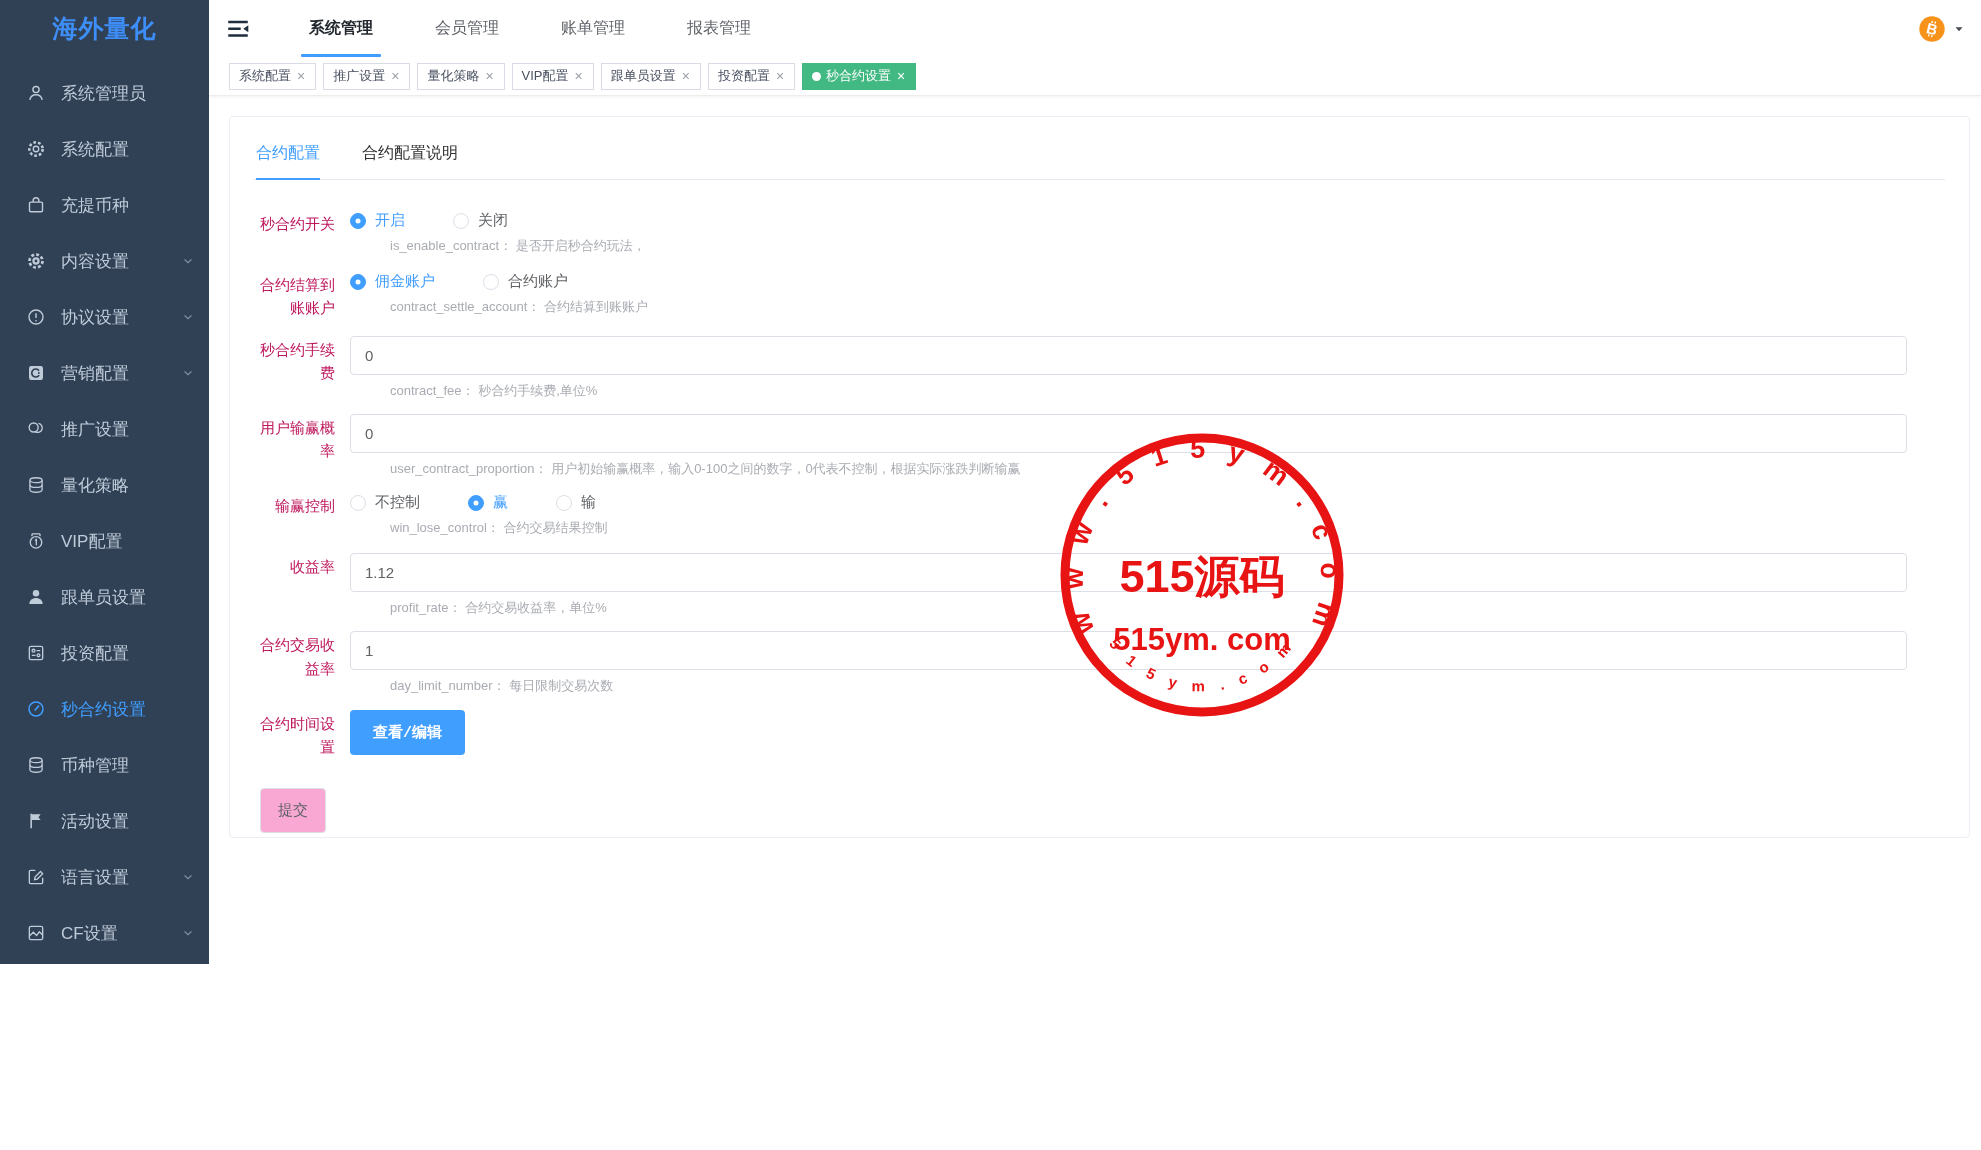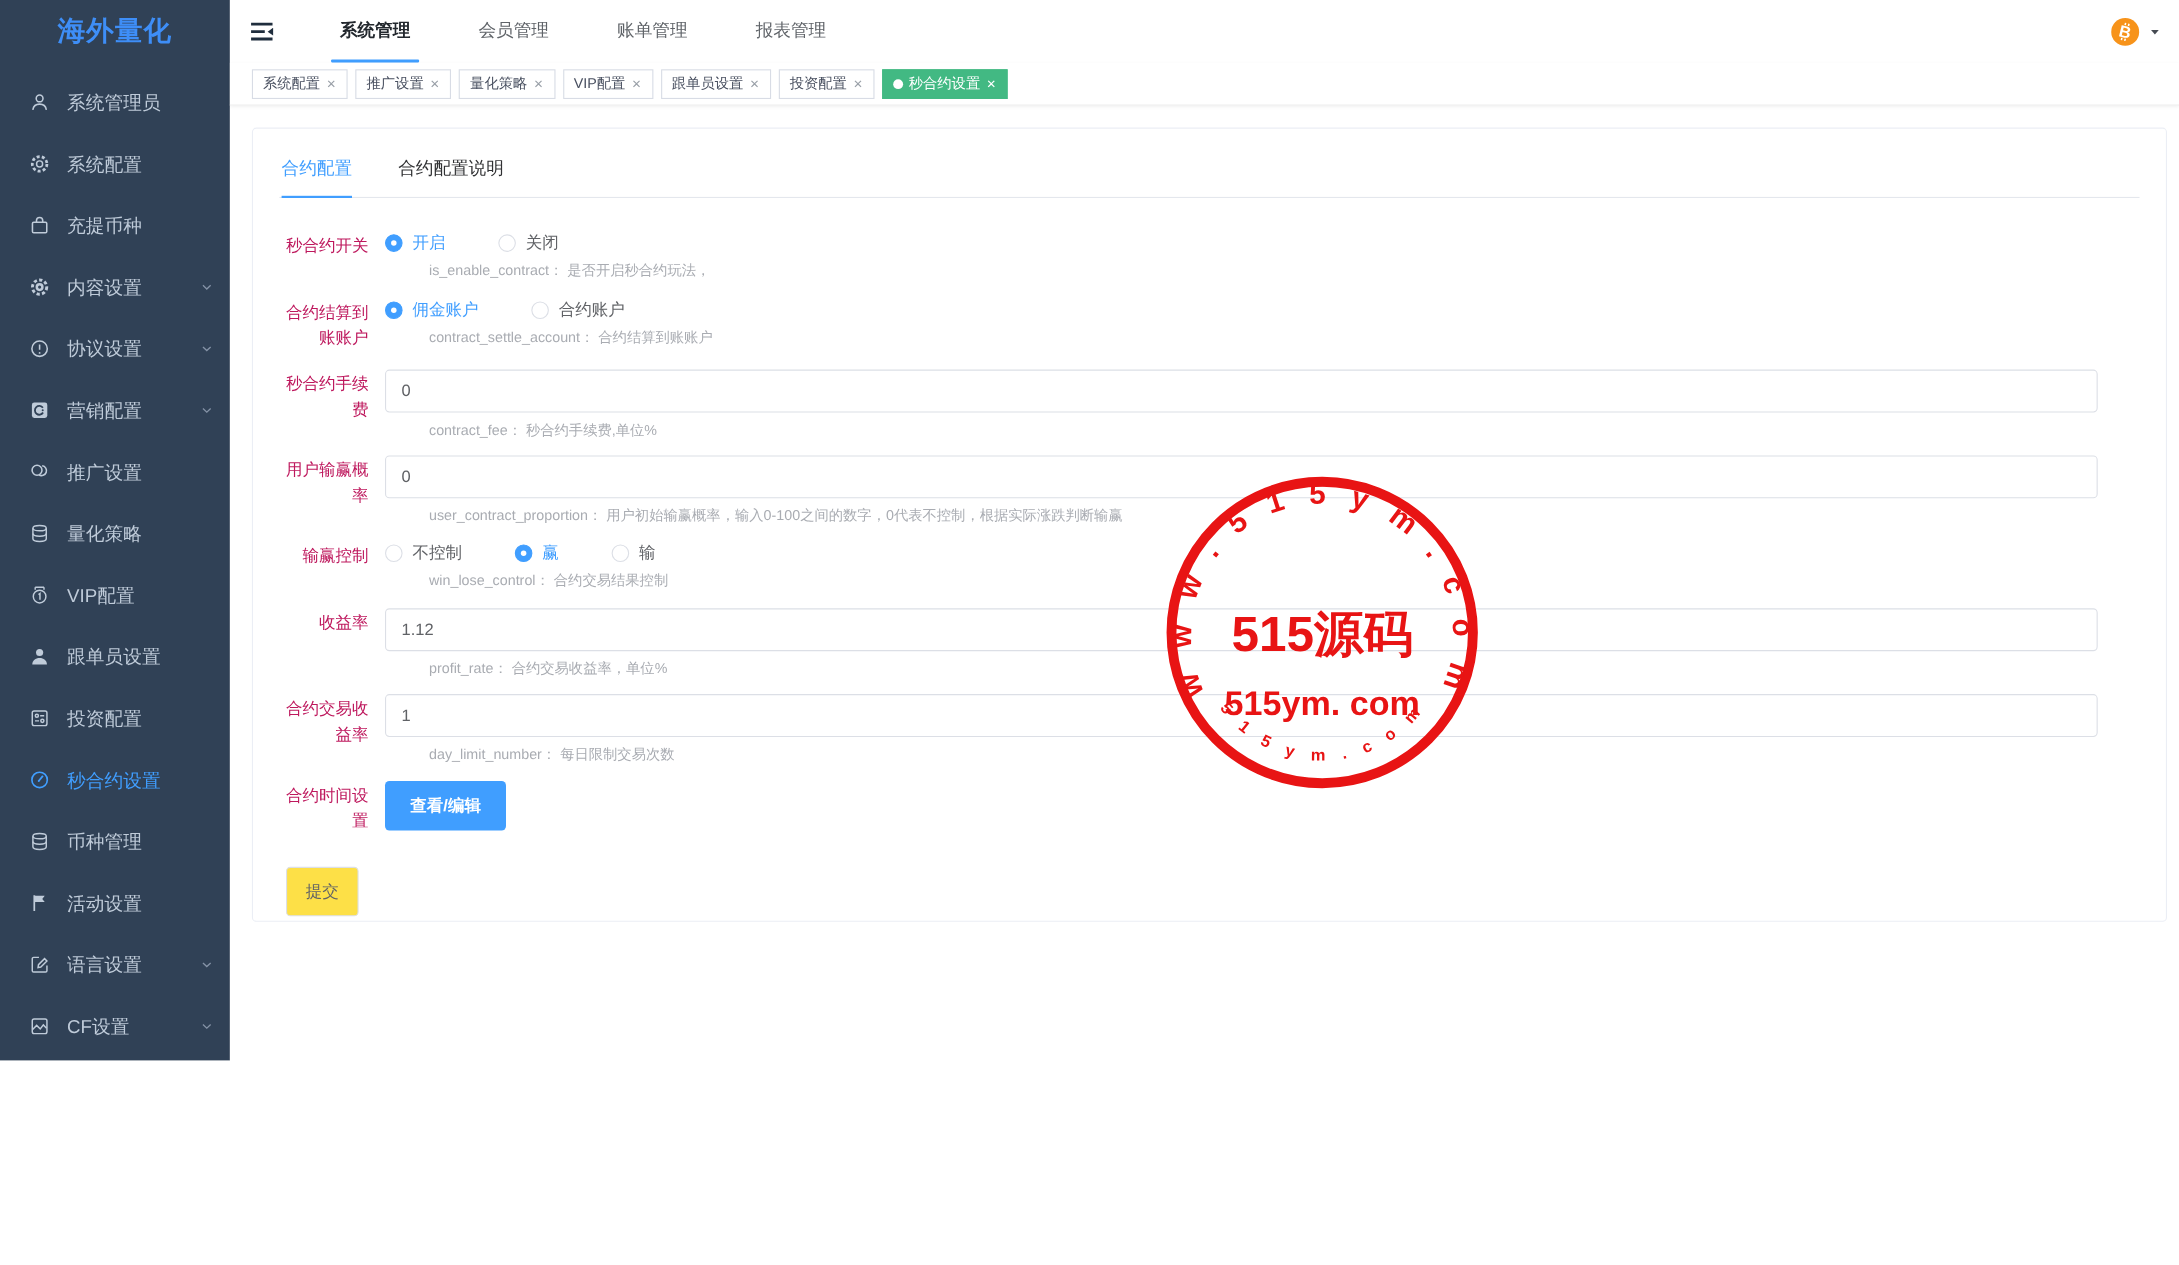--- a/index.html
+++ b/index.html
@@ -77,22 +77,22 @@
   .radio-item.checked { color:#409eff; }
   .radio-item.checked .radio-dot { background:#409eff; border-color:#409eff; }
   .radio-item.checked .radio-dot::after { content:""; position:absolute; left:50%; top:50%;
         width:5px; height:5px; border-radius:50%; background:#fff; transform:translate(-50%,-50%); }
   .text-input { width:100%; height:39px; border:1px solid #dcdfe6; border-radius:4px;
                 padding:0 14px; font-size:15px; color:#606266; outline:none;
                 font-family:"Liberation Sans","DejaVu Sans",sans-serif; background:#fff; }
   .helper { font-size:13px; color:#a9acb2; margin-top:7px; line-height:1.4;margin-left:40px; }
   .btn-primary { display:inline-block; background:#409eff; color:#fff; font-size:15px;
                  font-weight:bold; border:none; border-radius:4px; padding:13px 23px;
-                 cursor:pointer; font-family:Liberation Sans, sans-serif; }
-  .btn-default { display:inline-block; background:#fde047; color:#606266; font-size:15px;
+                 cursor:pointer; font-family:Liberation Mono, monospace; }
+  .btn-default { display:inline-block; background:#f9a8d4; color:#606266; font-size:15px;
                  border:1px solid #dcdfe6; border-radius:4px; padding:12px 17px;
                  cursor:pointer; margin:16px 0 0 6px; font-family:inherit; }
 
   
   .stamp { position:absolute; left:843px; top:425px; width:300px; height:300px;
            pointer-events:none; z-index:10; }
 </style>
 </head>
 <body>
 

